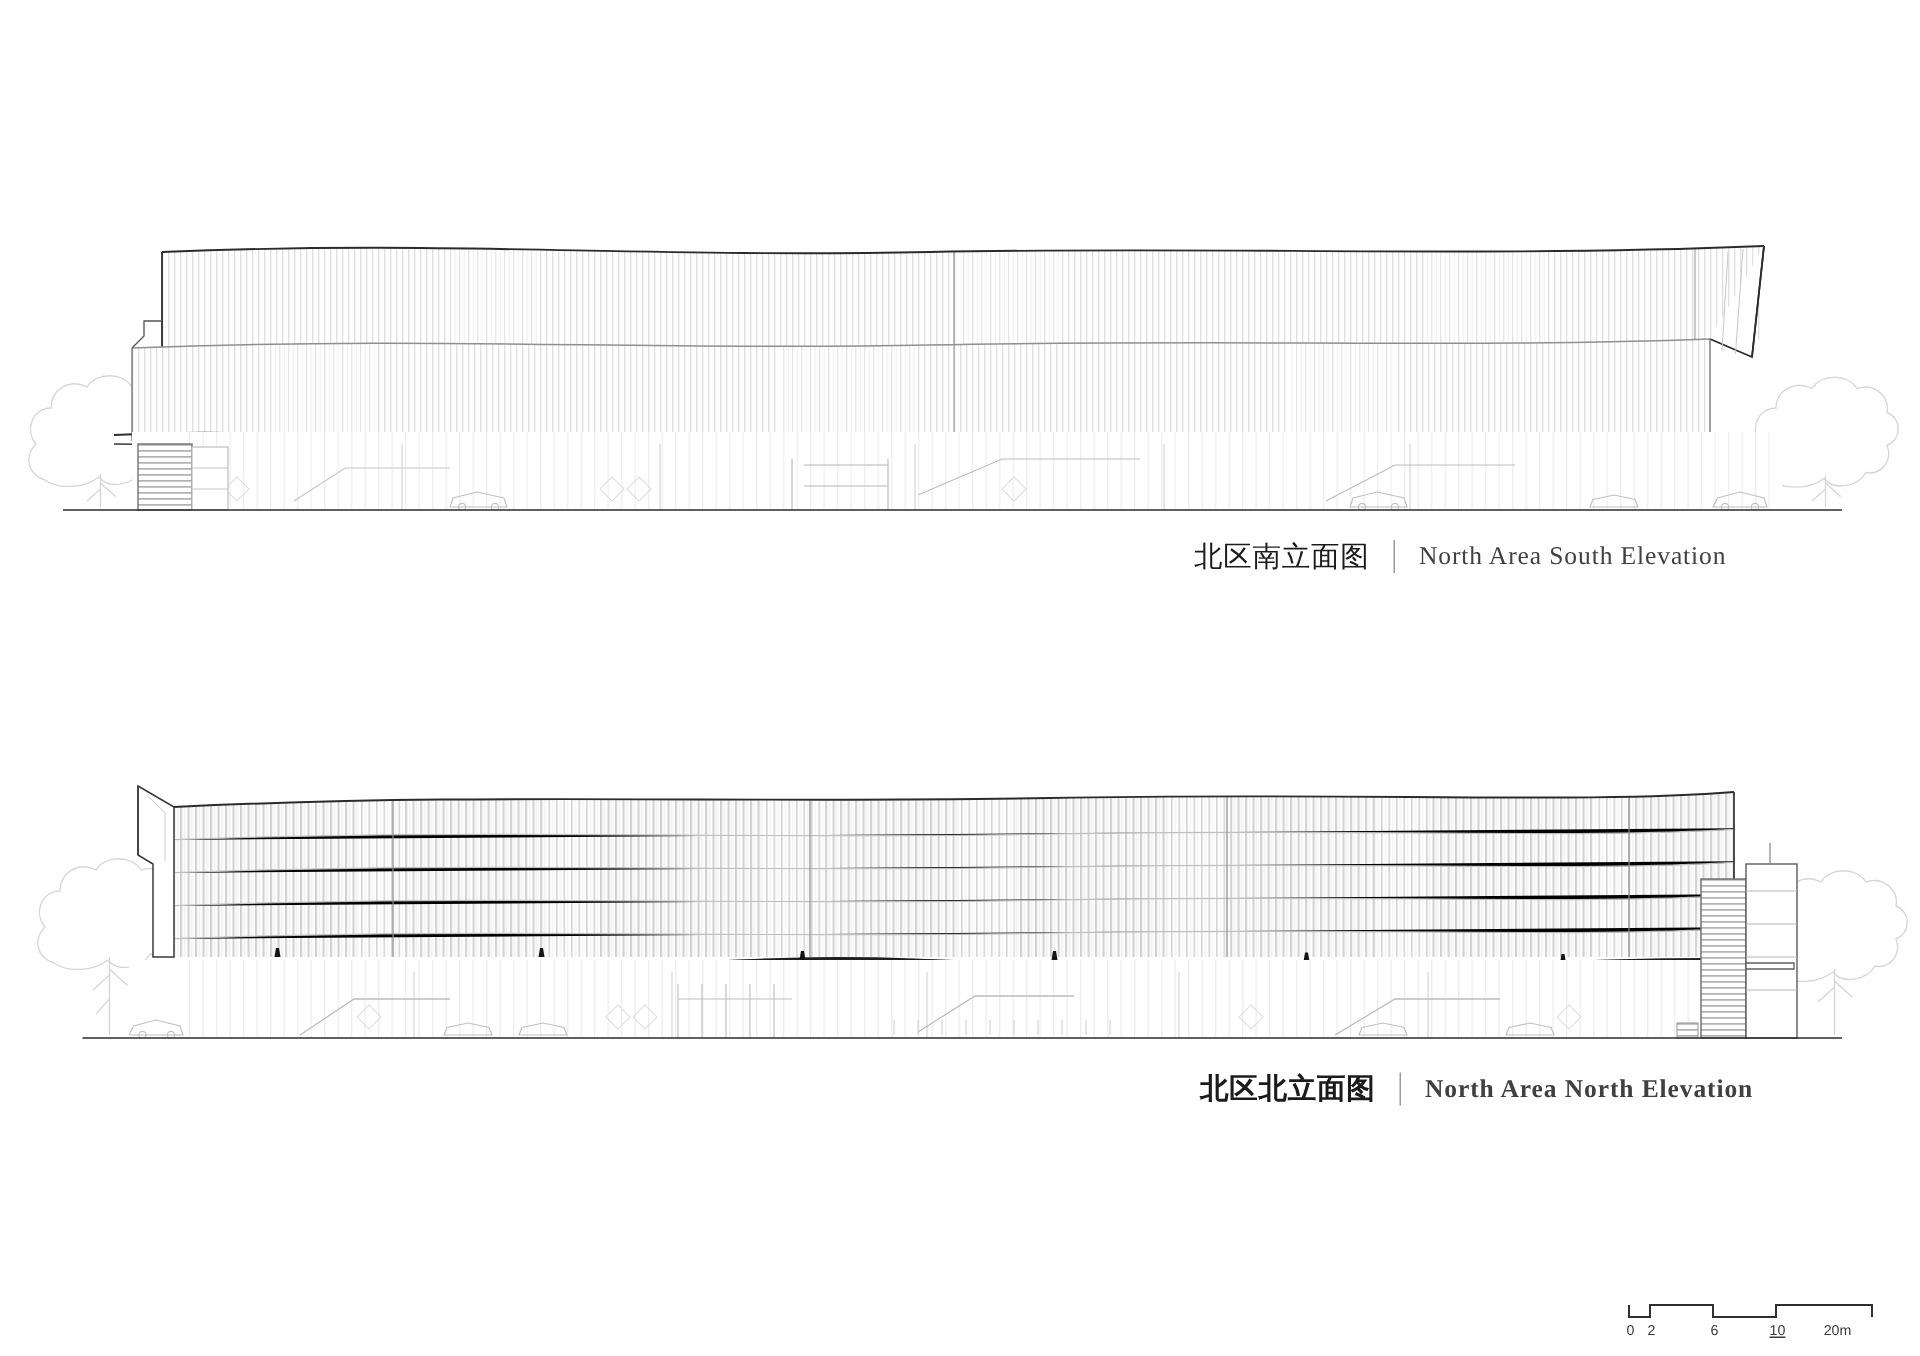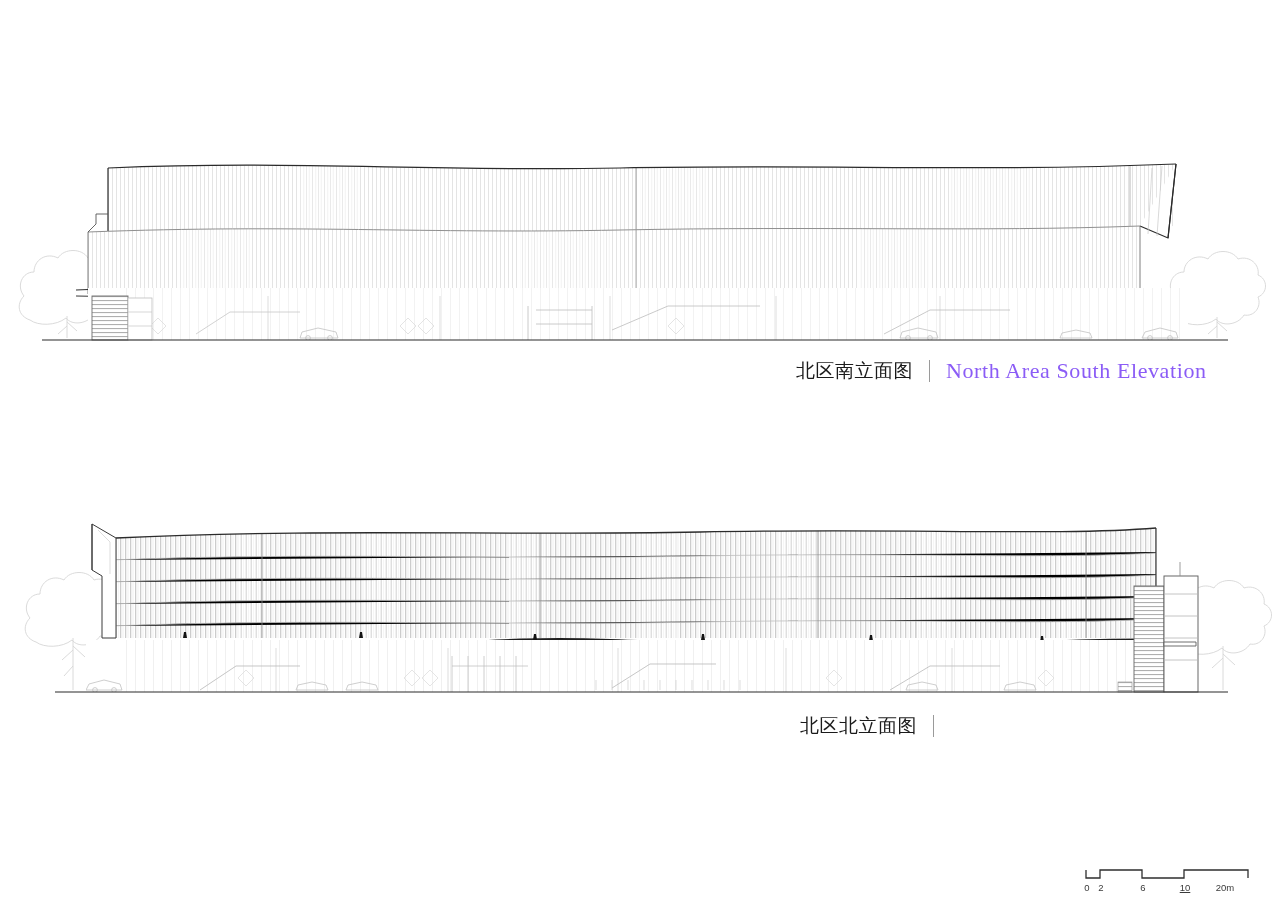--- a/index.html
+++ b/index.html
@@ -15,39 +15,39 @@
   #elev-2{top:490px;height:230px;}
 
   svg{display:block;overflow:visible;}
 
   .caption{
     position:absolute;
     display:flex;align-items:center;
     white-space:nowrap;
   }
   #caption-1{left:796px;top:358px;}
-  #caption-2{left:800px;top:713px;}
+  #caption-2{left:800px;top:713px;font-weight:bold;}
 
   .caption .zh{
     font-family:"Liberation Sans", sans-serif;
     font-size:19px;
     letter-spacing:0.5px;
     color:#1b1b1b;
   }
   .caption .sep{
     display:inline-block;
     width:1px;height:22px;
     background:#9a9a9a;
     margin:0 16px;
   }
   .caption .en{
     font-family:"Liberation Serif", serif;
-    font-size:22px;
+    font-size:17px;
     letter-spacing:0.6px;
-    color:#8b5cf6;
+    color:#404040;
   }
 
   #scale-bar{
     position:absolute;left:1082px;top:866px;
     width:170px;height:34px;
   }
   #scale-bar .labels{
     position:absolute;left:0;top:16px;width:170px;height:16px;
   }
   #scale-bar .labels span{
@@ -452,20 +452,21 @@
         <rect x="1118" y="192" width="14" height="10" fill="url(#stair-h2)" stroke="#9b9b9b" stroke-width="0.7"></rect>
       </g>
 
       <line x1="55" y1="202" x2="1228" y2="202" stroke="#2b2b2b" stroke-width="1.1"></line>
     </svg>
   </div>
 
   <div class="caption" id="caption-2">
     <span class="zh">北区北立面图</span>
     <span class="sep"></span>
+    <span class="en">North Area North Elevation</span>
   </div>
 
   <div id="scale-bar">
     <svg width="170" height="16" viewBox="0 0 170 16">
       <path d="M4,4 L4,12 L4,12 L18,12 L18,4 L60,4 L60,12 L102,12 L102,4 L166,4 L166,12" fill="none" stroke="#2e2e2e" stroke-width="1.3" stroke-linejoin="miter"></path>
     </svg>
     <div class="labels">
       <span style="left:5px;">0</span>
       <span style="left:19px;">2</span>
       <span style="left:61px;">6</span>

